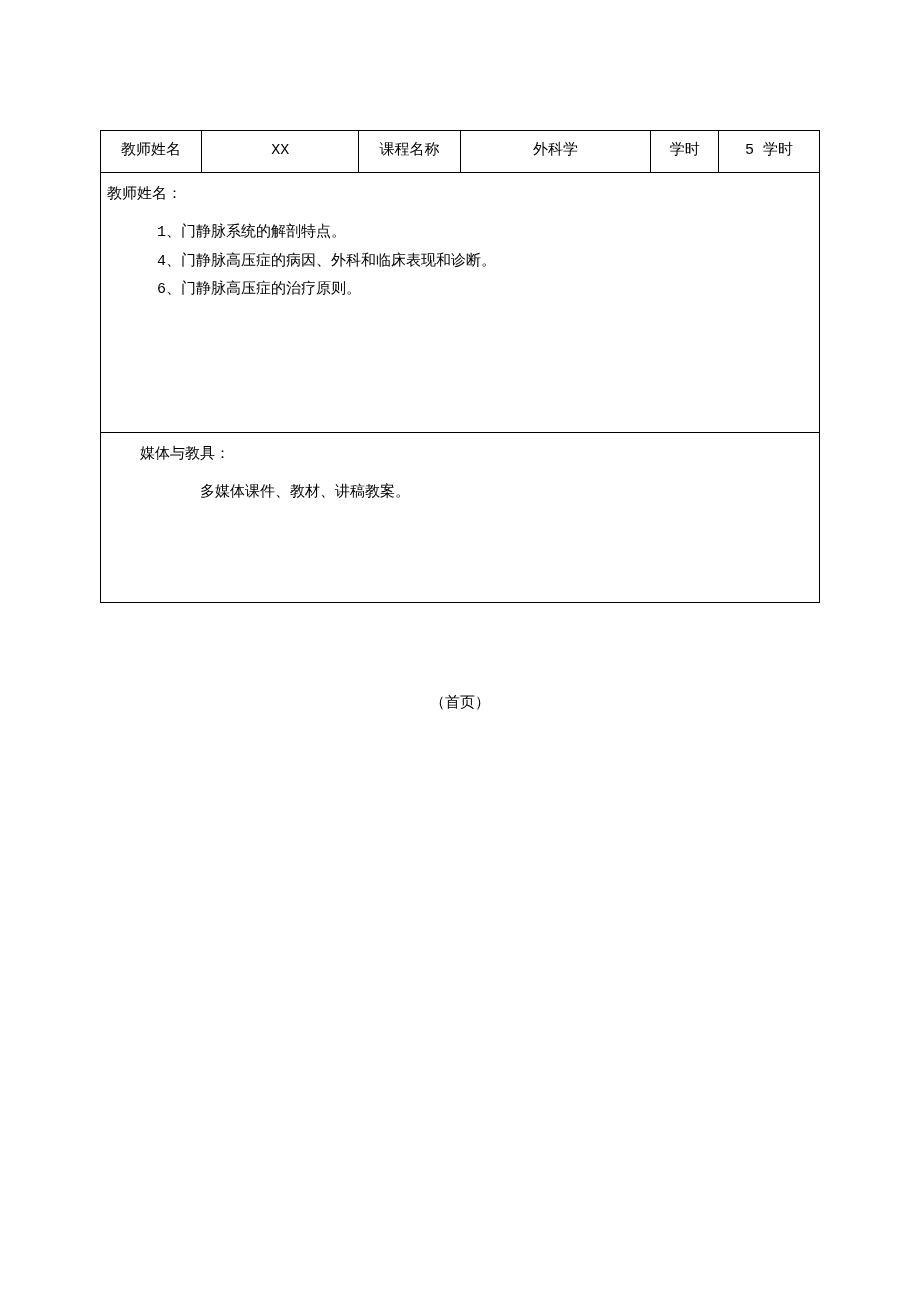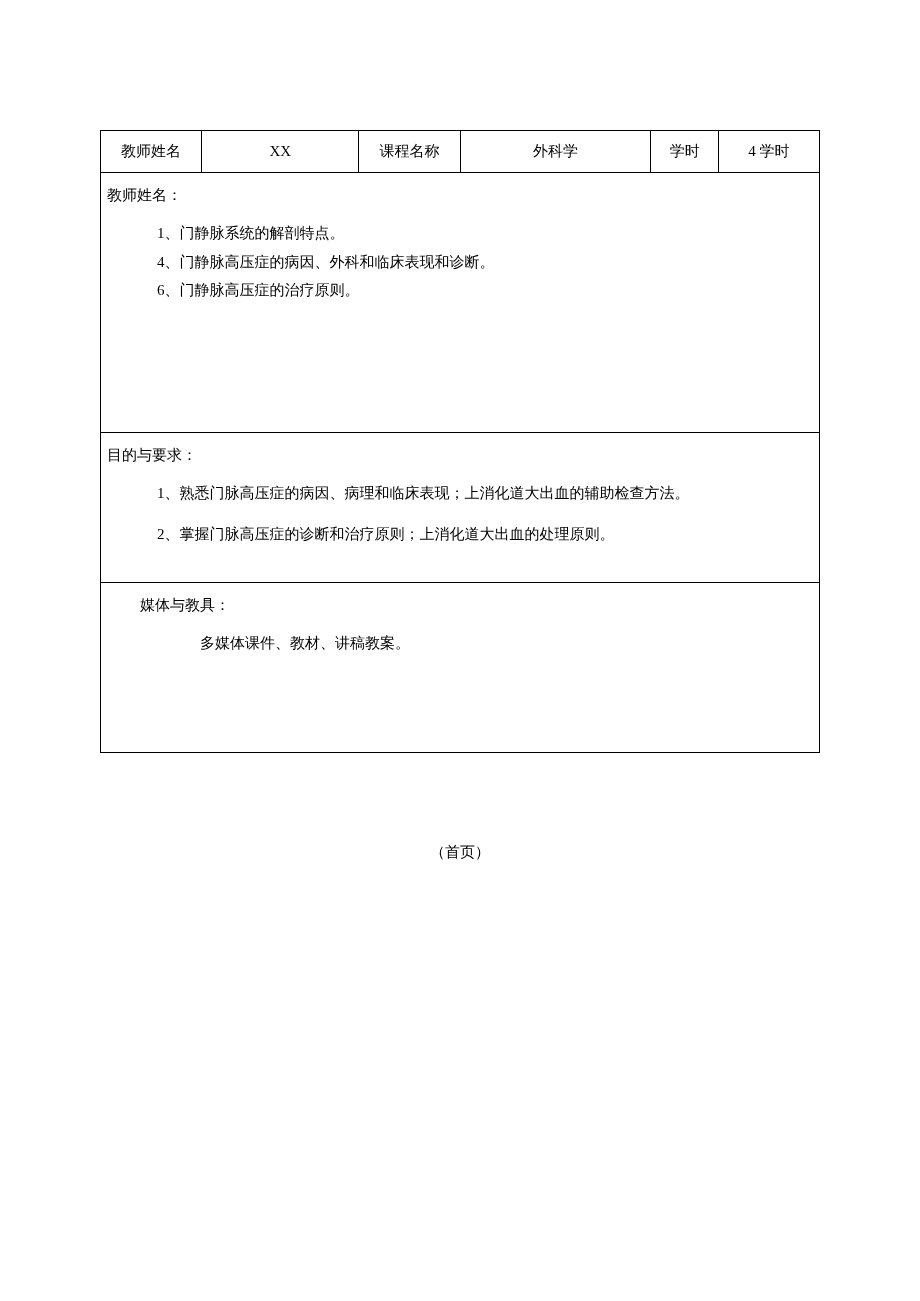--- a/index.html
+++ b/index.html
@@ -14,20 +14,21 @@
     height: 1301px;
     position: relative;
   }
   .page {
     padding: 130px 100px 0 100px;
   }
   table {
     border-collapse: collapse;
     width: 100%;
     table-layout: fixed;
+    font-family: Liberation Mono, monospace;
   }
   td {
     border: 1px solid #000;
     padding: 8px 6px;
     vertical-align: top;
     line-height: 1.9;
   }
   .hdr td {
     text-align: center;
     vertical-align: middle;
@@ -76,35 +77,28 @@
 
 <div class="page">
   <table>
     <tbody>
         <tr class="hdr">
       <td class="label">教师姓名</td>
       <td class="col2">XX</td>
       <td class="col3">课程名称</td>
       <td class="col4">外科学</td>
       <td class="col5">学时</td>
-      <td class="col6">4 学时</td>
+      <td class="col6">5 学时</td>
     </tr>
     <tr>
       <td colspan="6" class="main-content">
         <div class="section-title">教师姓名：</div>
         <div class="indent">1、门静脉系统的解剖特点。</div>
         <div class="indent">4、门静脉高压症的病因、外科和临床表现和诊断。</div>
         <div class="indent">6、门静脉高压症的治疗原则。</div>
-      </td>
-    </tr>
-    <tr>
-      <td colspan="6" class="objectives">
-        <div class="section-title">目的与要求：</div>
-        <div class="indent spaced-line">1、熟悉门脉高压症的病因、病理和临床表现；上消化道大出血的辅助检查方法。</div>
-        <div class="indent">2、掌握门脉高压症的诊断和治疗原则；上消化道大出血的处理原则。</div>
       </td>
     </tr>
     <tr>
       <td colspan="6" class="media">
         <div class="section-title">媒体与教具：</div>
         <div class="indent2">多媒体课件、教材、讲稿教案。</div>
       </td>
     </tr>
   </tbody>
     </table>

